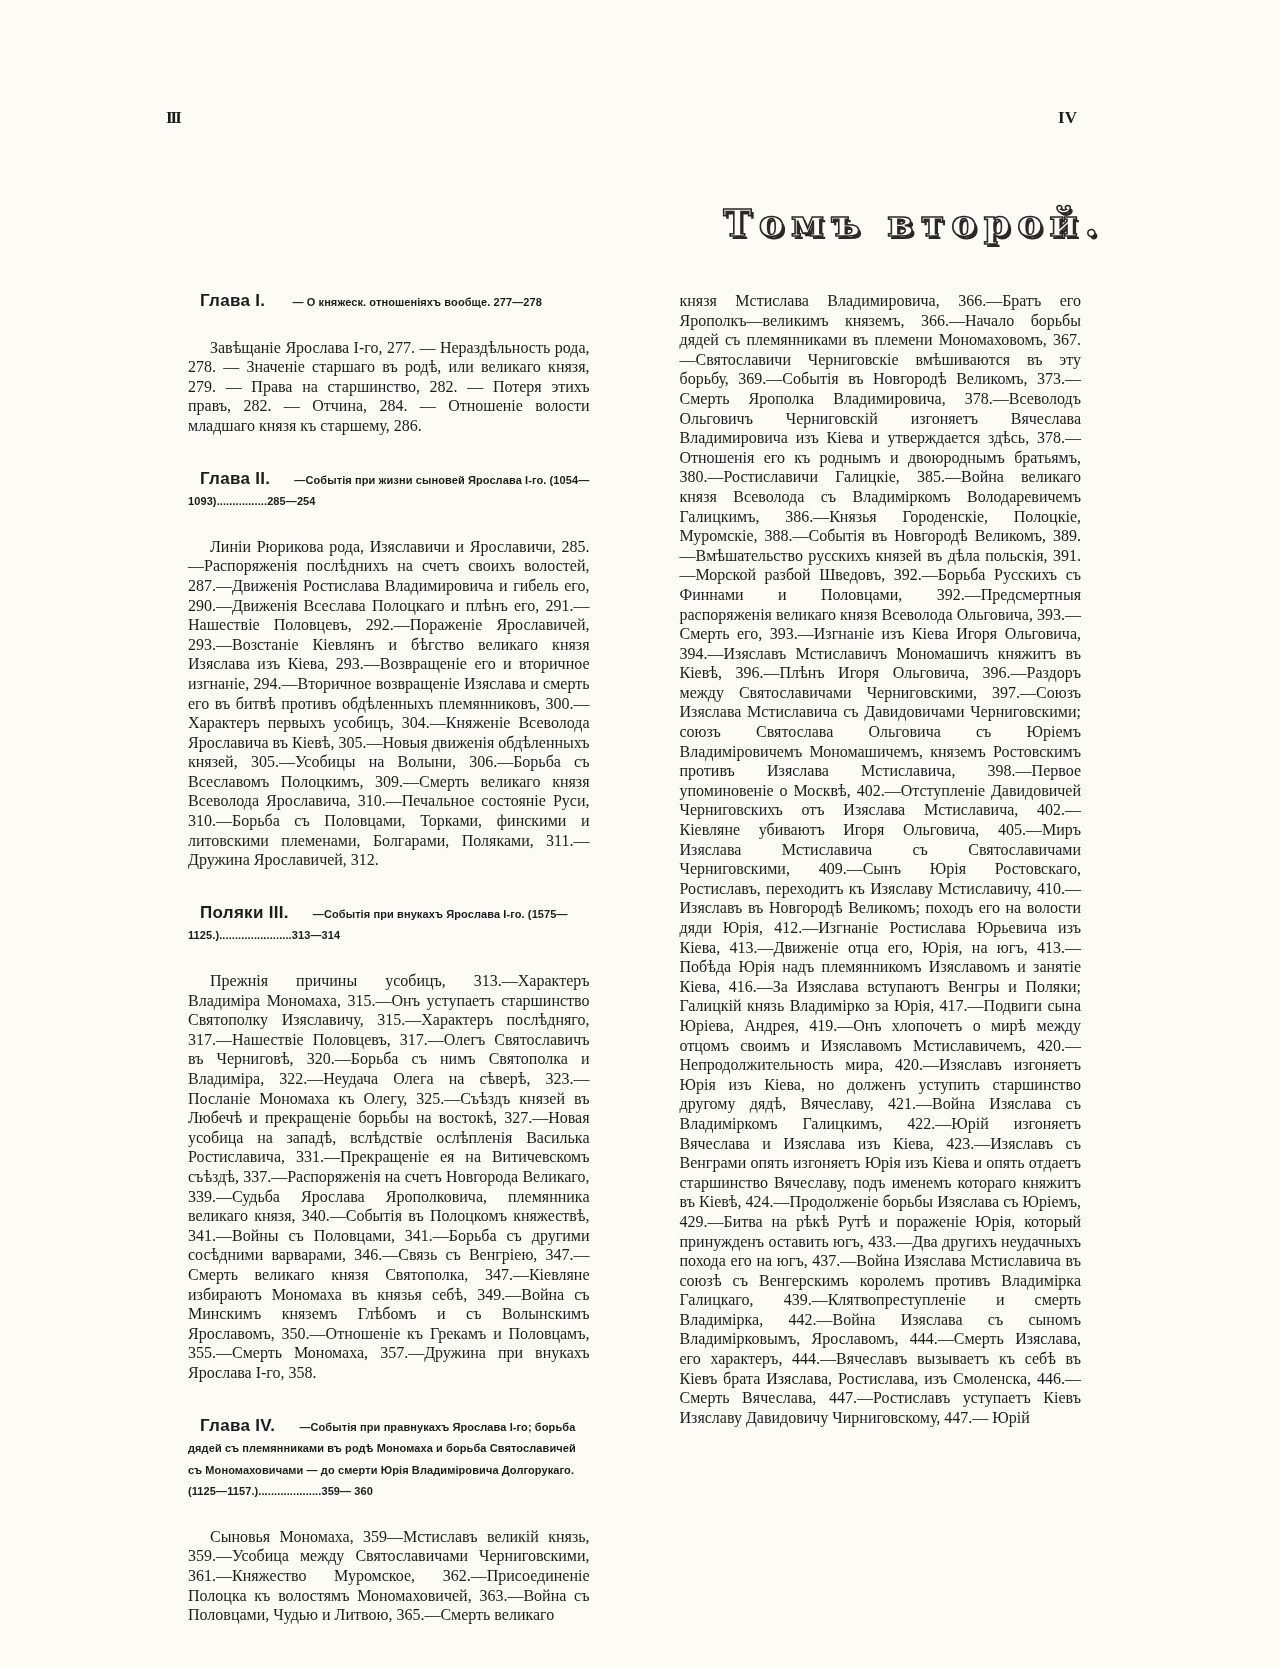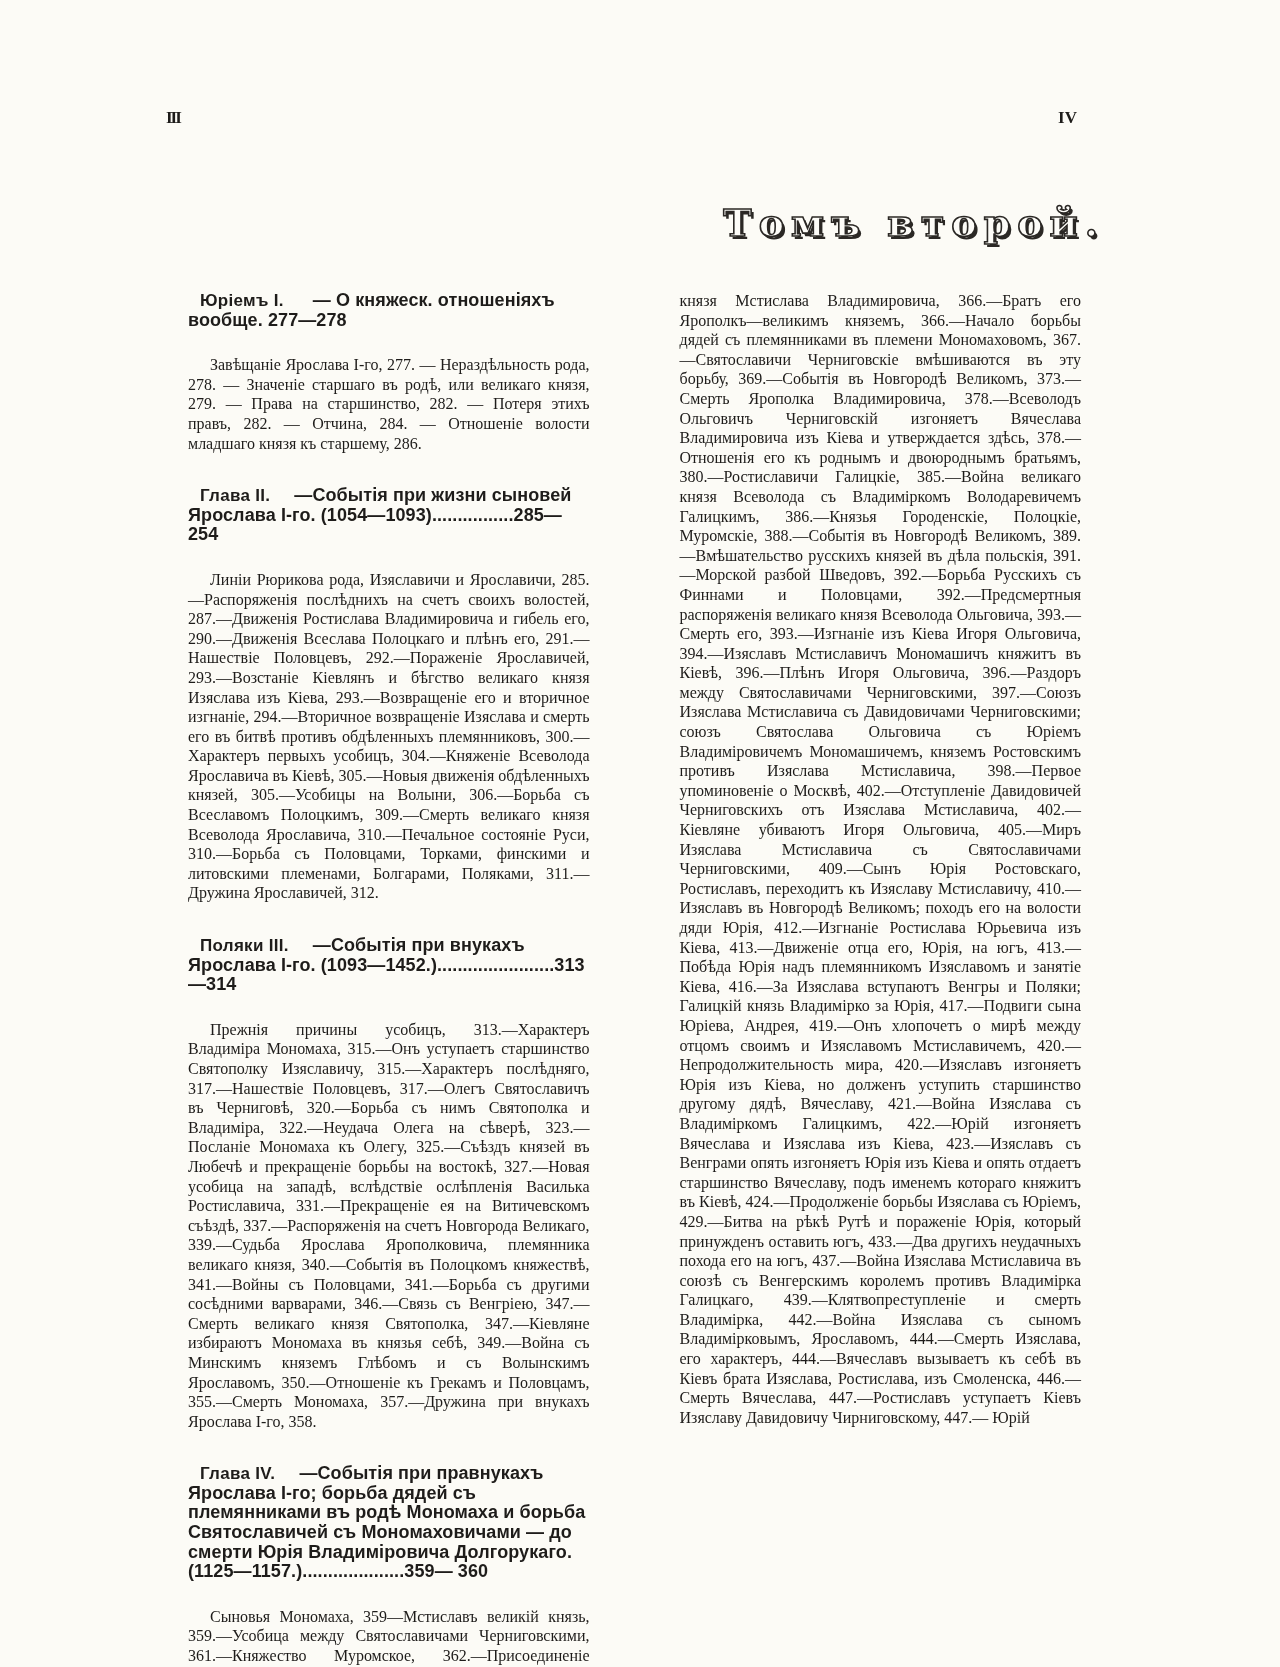--- a/index.html
+++ b/index.html
@@ -67,21 +67,21 @@
   .chapter-head.first { margin-top: 0; }
   .chapter-label {
     font-family: "Liberation Sans", sans-serif;
     font-weight: 700;
     font-size: 17px;
     letter-spacing: 0.3px;
   }
   .chapter-desc {
     font-family: "Liberation Sans", sans-serif;
     font-weight: 700;
-    font-size: 18px;
+    font-size: 11px;
     letter-spacing: 0.1px;
   }
   .body-para {
     margin: 1px 0 2px 0;
     text-indent: 22px;
   }
   .no-indent { text-indent: 0; margin-top: 0; }
 </style>
 </head>
 <body>
@@ -92,27 +92,27 @@
     <span class="folio folio-left">III</span>
     <span class="folio folio-right">IV</span>
   </div>
 
   <h1 class="volume-title">Томъ второй.</h1>
 
   <div class="columns">
 
     <div class="column">
 
-      <p class="chapter-head first"><span class="chapter-label">Юріемъ I.</span><span class="chapter-desc"> — О княжеск. отношеніяхъ вообще. 277—278</span></p>
+      <p class="chapter-head first"><span class="chapter-label">Глава I.</span><span class="chapter-desc"> — О княжеск. отношеніяхъ вообще. 277—278</span></p>
       <p class="body-para">Завѣщаніе Ярослава I-го, 277. — Нераздѣльность рода, 278. — Значеніе старшаго въ родѣ, или великаго князя, 279. — Права на старшинство, 282. — Потеря этихъ правъ, 282. — Отчина, 284. — Отношеніе волости младшаго князя къ старшему, 286.</p>
 
       <p class="chapter-head"><span class="chapter-label">Глава II.</span><span class="chapter-desc">—Событія при жизни сыновей Ярослава I-го. (1054—1093)................285—254</span></p>
       <p class="body-para">Линіи Рюрикова рода, Изяславичи и Ярославичи, 285.—Распоряженія послѣднихъ на счетъ своихъ волостей, 287.—Движенія Ростислава Владимировича и гибель его, 290.—Движенія Всеслава Полоцкаго и плѣнъ его, 291.—Нашествіе Половцевъ, 292.—Пораженіе Ярославичей, 293.—Возстаніе Кіевлянъ и бѣгство великаго князя Изяслава изъ Кіева, 293.—Возвращеніе его и вторичное изгнаніе, 294.—Вторичное возвращеніе Изяслава и смерть его въ битвѣ противъ обдѣленныхъ племянниковъ, 300.—Характеръ первыхъ усобицъ, 304.—Княженіе Всеволода Ярославича въ Кіевѣ, 305.—Новыя движенія обдѣленныхъ князей, 305.—Усобицы на Волыни, 306.—Борьба съ Всеславомъ Полоцкимъ, 309.—Смерть великаго князя Всеволода Ярославича, 310.—Печальное состояніе Руси, 310.—Борьба съ Половцами, Торками, финскими и литовскими племенами, Болгарами, Поляками, 311.—Дружина Ярославичей, 312.</p>
 
-      <p class="chapter-head"><span class="chapter-label">Поляки III.</span><span class="chapter-desc">—Событія при внукахъ Ярослава I-го. (1093—1452.).......................313—314</span></p>
+      <p class="chapter-head"><span class="chapter-label">Поляки III.</span><span class="chapter-desc">—Событія при внукахъ Ярослава I-го. (1575—1125.).......................313—314</span></p>
       <p class="body-para">Прежнія причины усобицъ, 313.—Характеръ Владиміра Мономаха, 315.—Онъ уступаетъ старшинство Святополку Изяславичу, 315.—Характеръ послѣдняго, 317.—Нашествіе Половцевъ, 317.—Олегъ Святославичъ въ Черниговѣ, 320.—Борьба съ нимъ Святополка и Владиміра, 322.—Неудача Олега на сѣверѣ, 323.—Посланіе Мономаха къ Олегу, 325.—Съѣздъ князей въ Любечѣ и прекращеніе борьбы на востокѣ, 327.—Новая усобица на западѣ, вслѣдствіе ослѣпленія Василька Ростиславича, 331.—Прекращеніе ея на Витичевскомъ съѣздѣ, 337.—Распоряженія на счетъ Новгорода Великаго, 339.—Судьба Ярослава Ярополковича, племянника великаго князя, 340.—Событія въ Полоцкомъ княжествѣ, 341.—Войны съ Половцами, 341.—Борьба съ другими сосѣдними варварами, 346.—Связь съ Венгріею, 347.—Смерть великаго князя Святополка, 347.—Кіевляне избираютъ Мономаха въ князья себѣ, 349.—Война съ Минскимъ княземъ Глѣбомъ и съ Волынскимъ Ярославомъ, 350.—Отношеніе къ Грекамъ и Половцамъ, 355.—Смерть Мономаха, 357.—Дружина при внукахъ Ярослава I-го, 358.</p>
 
       <p class="chapter-head"><span class="chapter-label">Глава IV.</span><span class="chapter-desc">—Событія при правнукахъ Ярослава I-го; борьба дядей съ племянниками въ родѣ Мономаха и борьба Святославичей съ Мономаховичами — до смерти Юрія Владиміровича Долгорукаго. (1125—1157.)....................359— 360</span></p>
       <p class="body-para">Сыновья Мономаха, 359—Мстиславъ великій князь, 359.—Усобица между Святославичами Черниговскими, 361.—Княжество Муромское, 362.—Присоединеніе Полоцка къ волостямъ Мономаховичей, 363.—Война съ Половцами, Чудью и Литвою, 365.—Смерть великаго</p>
 
     </div>
 
     <div class="column">
       <p class="body-para no-indent">князя Мстислава Владимировича, 366.—Братъ его Ярополкъ—великимъ княземъ, 366.—Начало борьбы дядей съ племянниками въ племени Мономаховомъ, 367.—Святославичи Черниговскіе вмѣшиваются въ эту борьбу, 369.—Событія въ Новгородѣ Великомъ, 373.—Смерть Ярополка Владимировича, 378.—Всеволодъ Ольговичъ Черниговскій изгоняетъ Вячеслава Владимировича изъ Кіева и утверждается здѣсь, 378.—Отношенія его къ роднымъ и двоюроднымъ братьямъ, 380.—Ростиславичи Галицкіе, 385.—Война великаго князя Всеволода съ Владиміркомъ Володаревичемъ Галицкимъ, 386.—Князья Городенскіе, Полоцкіе, Муромскіе, 388.—Событія въ Новгородѣ Великомъ, 389.—Вмѣшательство русскихъ князей въ дѣла польскія, 391.—Морской разбой Шведовъ, 392.—Борьба Русскихъ съ Финнами и Половцами, 392.—Предсмертныя распоряженія великаго князя Всеволода Ольговича, 393.—Смерть его, 393.—Изгнаніе изъ Кіева Игоря Ольговича, 394.—Изяславъ Мстиславичъ Мономашичъ княжитъ въ Кіевѣ, 396.—Плѣнъ Игоря Ольговича, 396.—Раздоръ между Святославичами Черниговскими, 397.—Союзъ Изяслава Мстиславича съ Давидовичами Черниговскими; союзъ Святослава Ольговича съ Юріемъ Владиміровичемъ Мономашичемъ, княземъ Ростовскимъ противъ Изяслава Мстиславича, 398.—Первое упоминовеніе о Москвѣ, 402.—Отступленіе Давидовичей Черниговскихъ отъ Изяслава Мстиславича, 402.—Кіевляне убиваютъ Игоря Ольговича, 405.—Миръ Изяслава Мстиславича съ Святославичами Черниговскими, 409.—Сынъ Юрія Ростовскаго, Ростиславъ, переходитъ къ Изяславу Мстиславичу, 410.—Изяславъ въ Новгородѣ Великомъ; походъ его на волости дяди Юрія, 412.—Изгнаніе Ростислава Юрьевича изъ Кіева, 413.—Движеніе отца его, Юрія, на югъ, 413.—Побѣда Юрія надъ племянникомъ Изяславомъ и занятіе Кіева, 416.—За Изяслава вступаютъ Венгры и Поляки; Галицкій князь Владимірко за Юрія, 417.—Подвиги сына Юріева, Андрея, 419.—Онъ хлопочетъ о мирѣ между отцомъ своимъ и Изяславомъ Мстиславичемъ, 420.—Непродолжительность мира, 420.—Изяславъ изгоняетъ Юрія изъ Кіева, но долженъ уступить старшинство другому дядѣ, Вячеславу, 421.—Война Изяслава съ Владиміркомъ Галицкимъ, 422.—Юрій изгоняетъ Вячеслава и Изяслава изъ Кіева, 423.—Изяславъ съ Венграми опять изгоняетъ Юрія изъ Кіева и опять отдаетъ старшинство Вячеславу, подъ именемъ котораго княжитъ въ Кіевѣ, 424.—Продолженіе борьбы Изяслава съ Юріемъ, 429.—Битва на рѣкѣ Рутѣ и пораженіе Юрія, который принужденъ оставить югъ, 433.—Два другихъ неудачныхъ похода его на югъ, 437.—Война Изяслава Мстиславича въ союзѣ съ Венгерскимъ королемъ противъ Владимірка Галицкаго, 439.—Клятвопреступленіе и смерть Владимірка, 442.—Война Изяслава съ сыномъ Владимірковымъ, Ярославомъ, 444.—Смерть Изяслава, его характеръ, 444.—Вячеславъ вызываетъ къ себѣ въ Кіевъ брата Изяслава, Ростислава, изъ Смоленска, 446.—Смерть Вячеслава, 447.—Ростиславъ уступаетъ Кіевъ Изяславу Давидовичу Чирниговскому, 447.— Юрій</p>
     </div>

